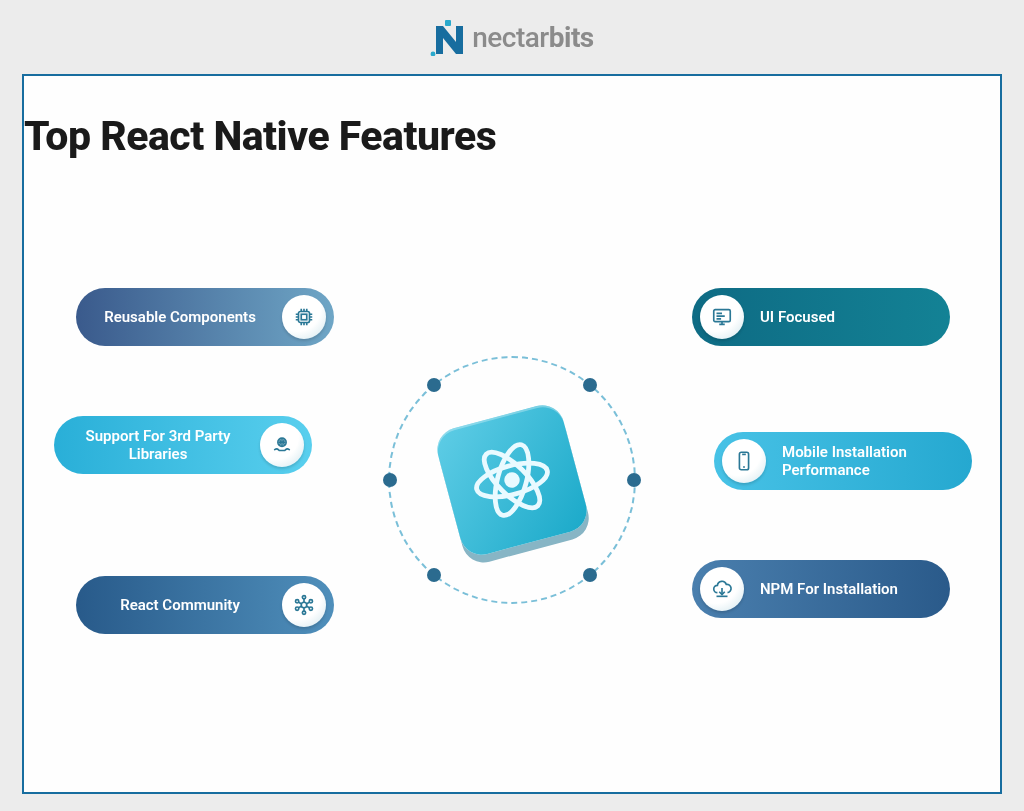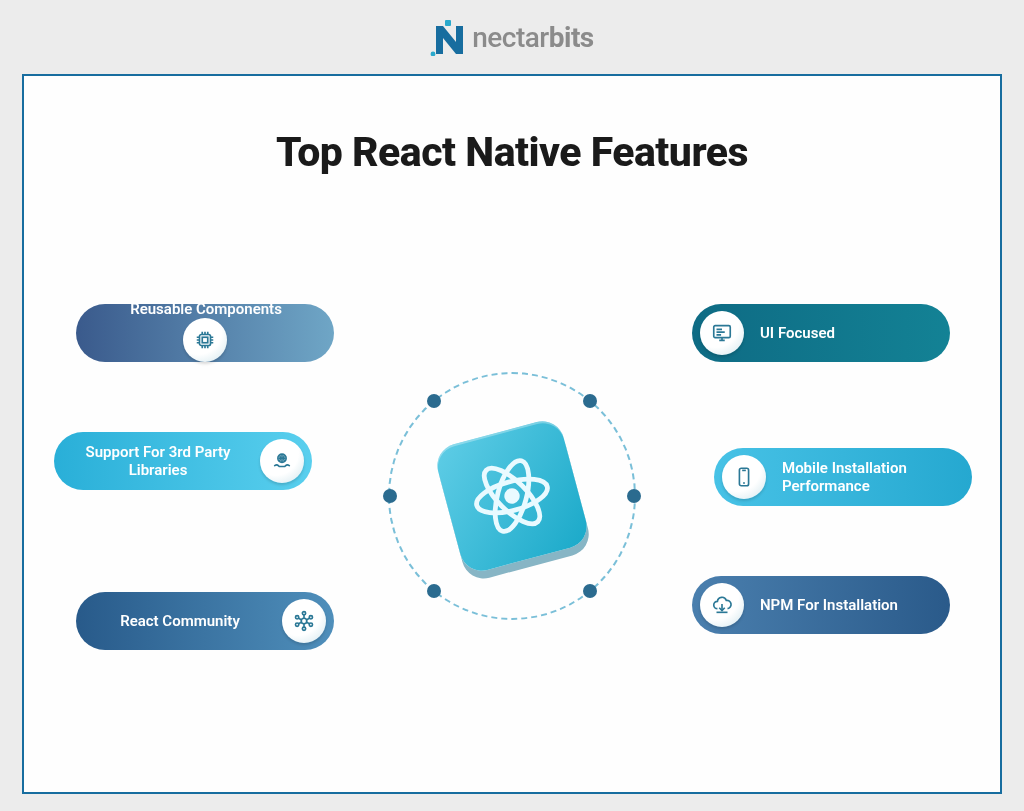--- a/index.html
+++ b/index.html
@@ -35,25 +35,25 @@
   .panel {
     position: absolute;
     left: 22px;
     top: 74px;
     width: 980px;
     height: 720px;
     background: #fefefe;
     border: 2px solid #176d9f;
   }
   .title {
-    text-align: center;
+    text-align: left;
     font-size: 41px;
     font-weight: 800;
     color: #1a1a1a;
-    margin-top: 52px;
+    margin-top: 36px;
     letter-spacing: -0.5px;
   }
   .diagram {
     position: relative;
     width: 100%;
     height: 560px;
     margin-top: 40px;
   }
   .center-wrap {
     position: absolute;
@@ -120,21 +120,21 @@
     display: flex;
     align-items: center;
     justify-content: center;
     flex: 0 0 44px;
     color: #2b7896;
     box-shadow: 0 2px 3px rgba(0,0,0,0.15);
   }
   .pill.left .icon-circle { margin-left: 8px; }
   .pill.right .icon-circle { margin-right: 8px; }
   
-  .grad-a { background: linear-gradient(90deg, #3a5a8c 0%, #6fa6c6 100%); flex-direction: column; }
+  .grad-a { background: linear-gradient(90deg, #3a5a8c 0%, #6fa6c6 100%); }
   .grad-b { background: linear-gradient(90deg, #29afd8 0%, #59cfee 100%); }
   .grad-c { background: linear-gradient(90deg, #285a8a 0%, #4f8fbb 100%); }
   .grad-d { background: linear-gradient(90deg, #0e6b84 0%, #138295 100%); }
   .grad-e { background: linear-gradient(90deg, #47c2e6 0%, #25a8d0 100%); }
   .grad-f { background: linear-gradient(90deg, #4a7fae 0%, #2a5a8a 100%); }
   
   .p1 { left: 52px; top: 88px; }
   .p2 { left: 30px; top: 216px; }
   .p3 { left: 52px; top: 376px; }
   

